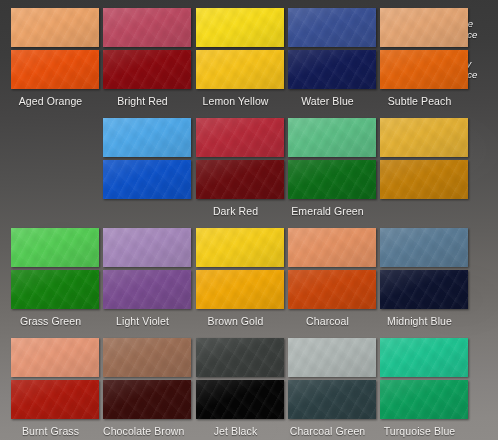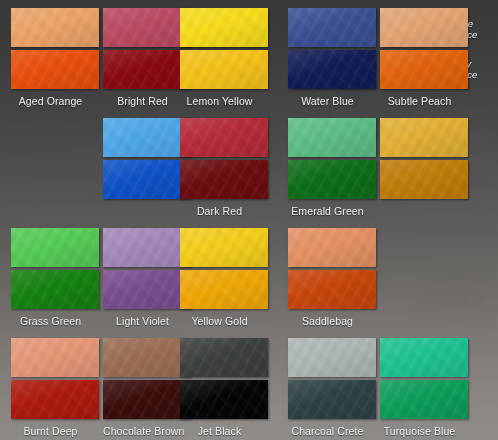--- a/index.html
+++ b/index.html
@@ -65,21 +65,21 @@
   .swatch-row.r2 { top: 220px; }
   .swatch-row.r3 { top: 330px; }
 
   .swatch-cell {
     position: absolute;
     top: 8px;
     width: 79px;
   }
   .swatch-cell.c0 { left: 11px; }
   .swatch-cell.c1 { left: 103px; }
-  .swatch-cell.c2 { left: 180px; }
+  .swatch-cell.c2 { left: 196px; }
   .swatch-cell.c3 { left: 288px; }
   .swatch-cell.c4 { left: 380px; }
 
   .chip {
     position: relative;
     width: 88px;
     height: 39px;
     box-shadow: 1px 1px 2px rgba(0,0,0,.45);
     overflow: hidden;
   }
@@ -220,49 +220,54 @@
         <div class="swatch-label">Grass Green</div>
       </div>
       <div class="swatch-cell c1">
         <div class="chip top" style="background-color: rgb(165, 136, 187);"></div>
         <div class="chip bottom" style="background-color: rgb(122, 77, 145);"></div>
         <div class="swatch-label">Light Violet</div>
       </div>
       <div class="swatch-cell c2">
         <div class="chip top" style="background-color: rgb(245, 206, 28);"></div>
         <div class="chip bottom" style="background-color: rgb(240, 168, 8);"></div>
-        <div class="swatch-label">Yellow Gold</div>
+        <div class="swatch-label">Brown Gold</div>
       </div>
       <div class="swatch-cell c3">
         <div class="chip top" style="background-color: rgb(228, 146, 100);"></div>
         <div class="chip bottom" style="background-color: rgb(200, 70, 12);"></div>
-        <div class="swatch-label">Saddlebag</div>
+        <div class="swatch-label">Charcoal</div>
+      </div>
+      <div class="swatch-cell c4">
+        <div class="chip top" style="background-color: rgb(90, 123, 149);"></div>
+        <div class="chip bottom" style="background-color: rgb(14, 20, 48);"></div>
+        <div class="swatch-label">Midnight Blue</div>
       </div>
     </div>
 
     <div class="swatch-row r3">
       <div class="swatch-cell c0">
         <div class="chip top" style="background-color: rgb(230, 152, 120);"></div>
         <div class="chip bottom" style="background-color: rgb(174, 26, 14);"></div>
-        <div class="swatch-label">Burnt Deep</div>
+        <div class="swatch-label">Burnt Grass</div>
       </div>
       <div class="swatch-cell c1">
         <div class="chip top" style="background-color: rgb(155, 110, 85);"></div>
         <div class="chip bottom" style="background-color: rgb(60, 14, 12);"></div>
         <div class="swatch-label">Chocolate Brown</div>
       </div>
       <div class="swatch-cell c2">
         <div class="chip top" style="background-color: rgb(60, 64, 62);"></div>
         <div class="chip bottom" style="background-color: rgb(6, 6, 6);"></div>
         <div class="swatch-label">Jet Black</div>
       </div>
       <div class="swatch-cell c3">
         <div class="chip top" style="background-color: rgb(175, 183, 181);"></div>
         <div class="chip bottom" style="background-color: rgb(46, 66, 70);"></div>
-        <div class="swatch-label">Charcoal Crete</div>
+        <div class="swatch-label">Charcoal Green</div>
       </div>
       <div class="swatch-cell c4">
         <div class="chip top" style="background-color: rgb(31, 195, 145);"></div>
         <div class="chip bottom" style="background-color: rgb(13, 158, 92);"></div>
         <div class="swatch-label">Turquoise Blue</div>
       </div>
     </div>
 
   </div>
 </div>

